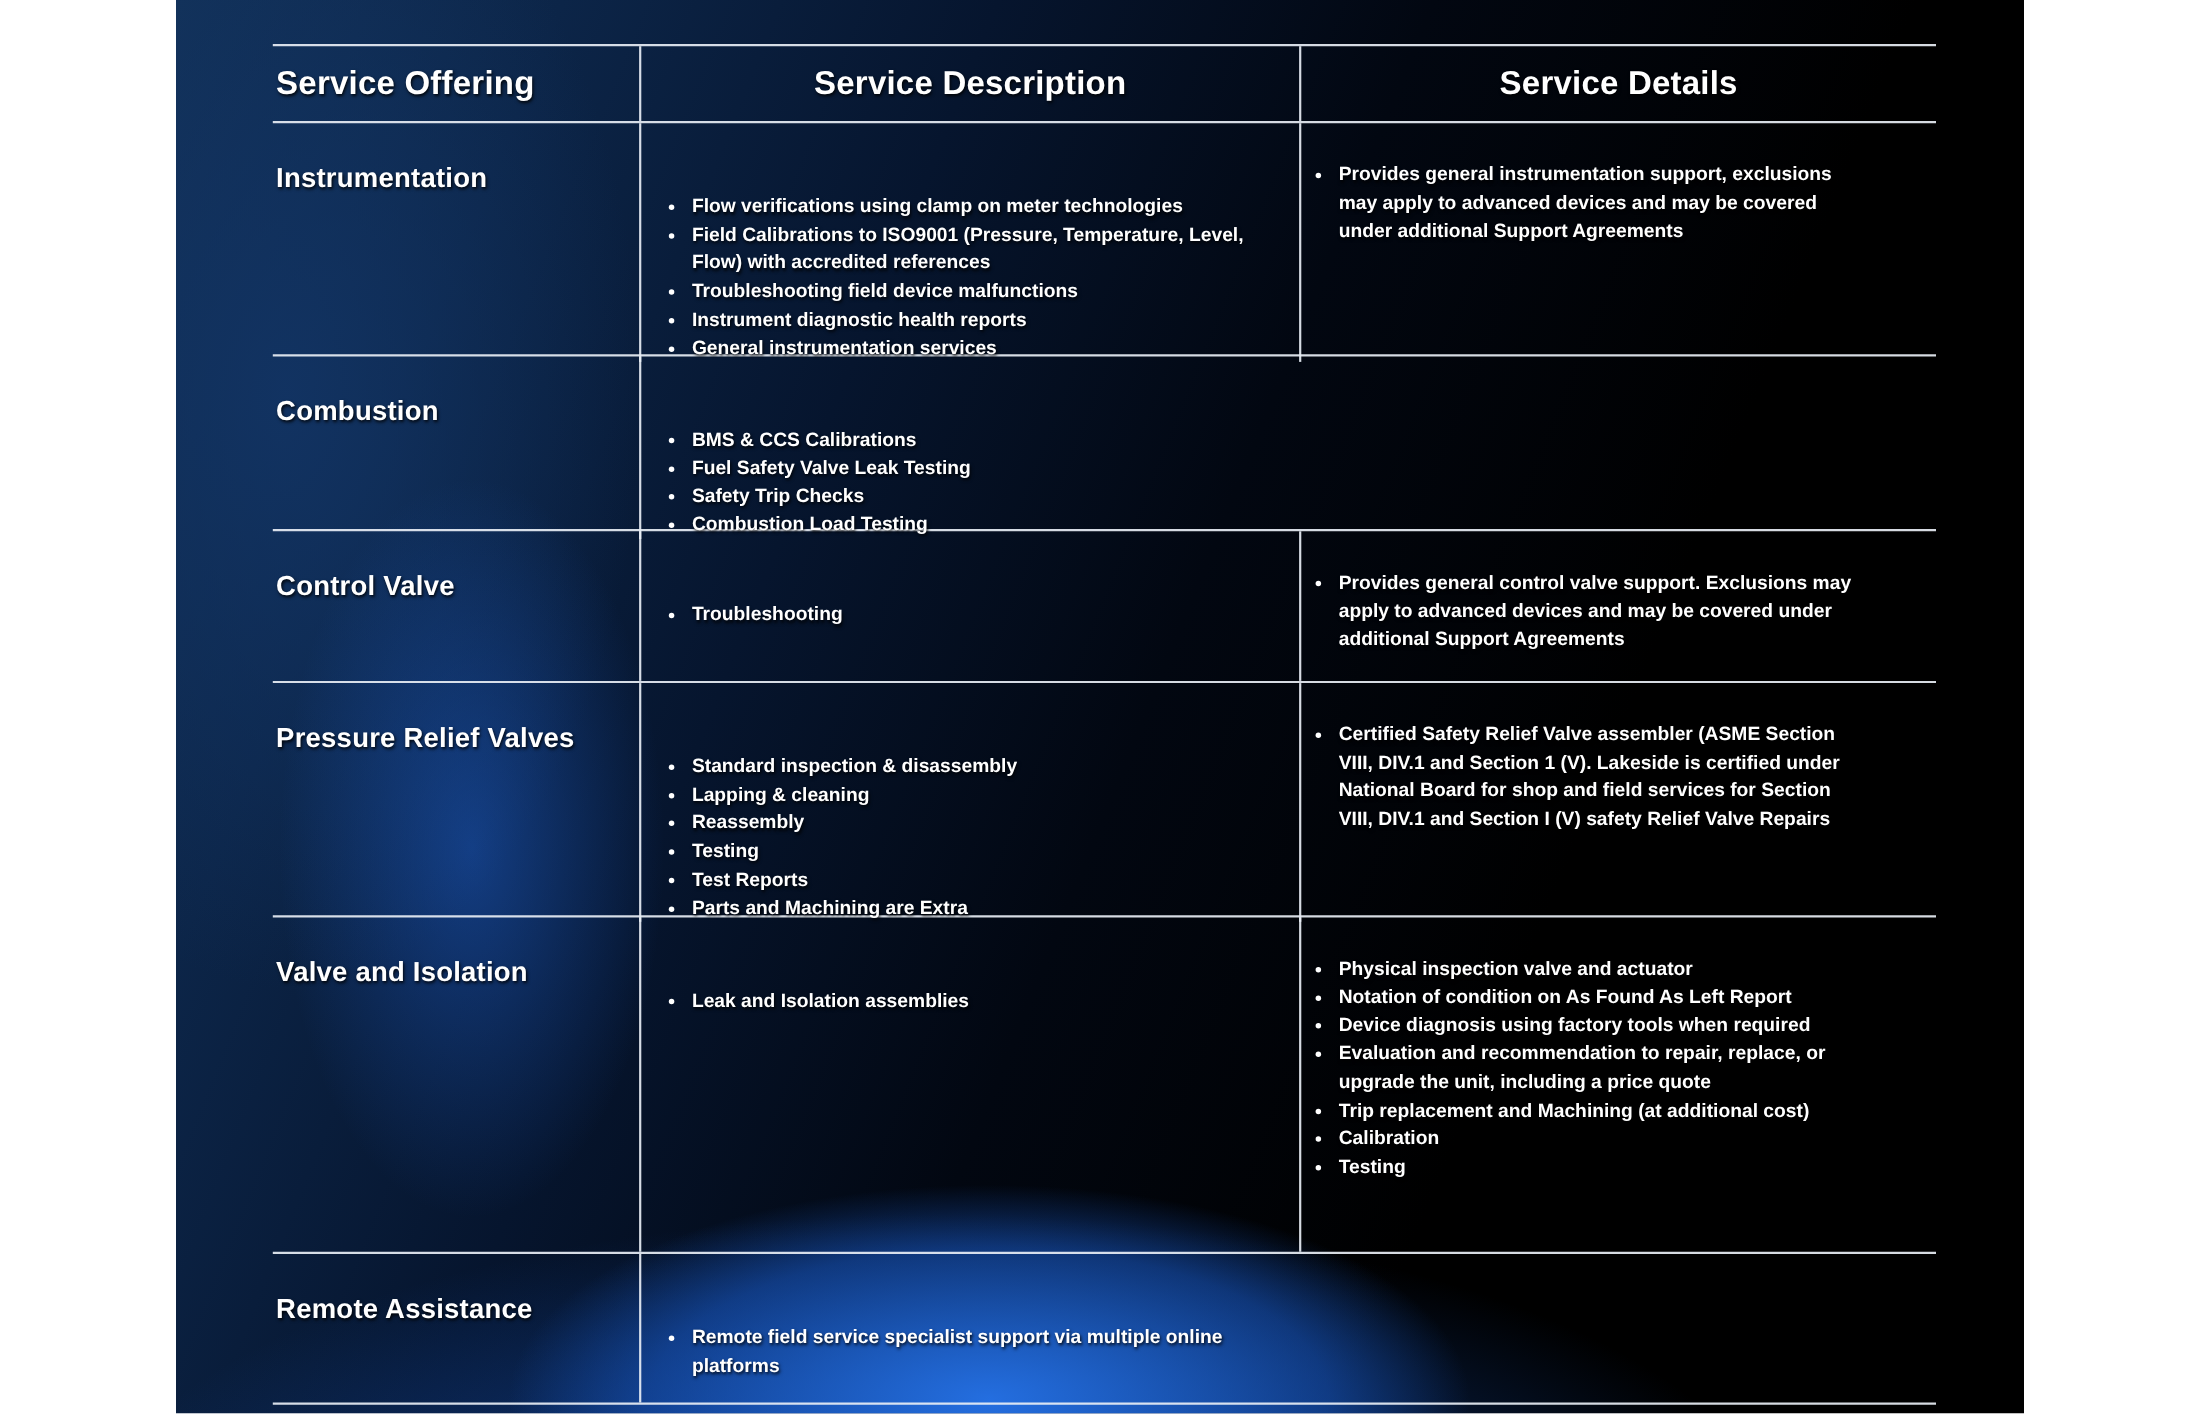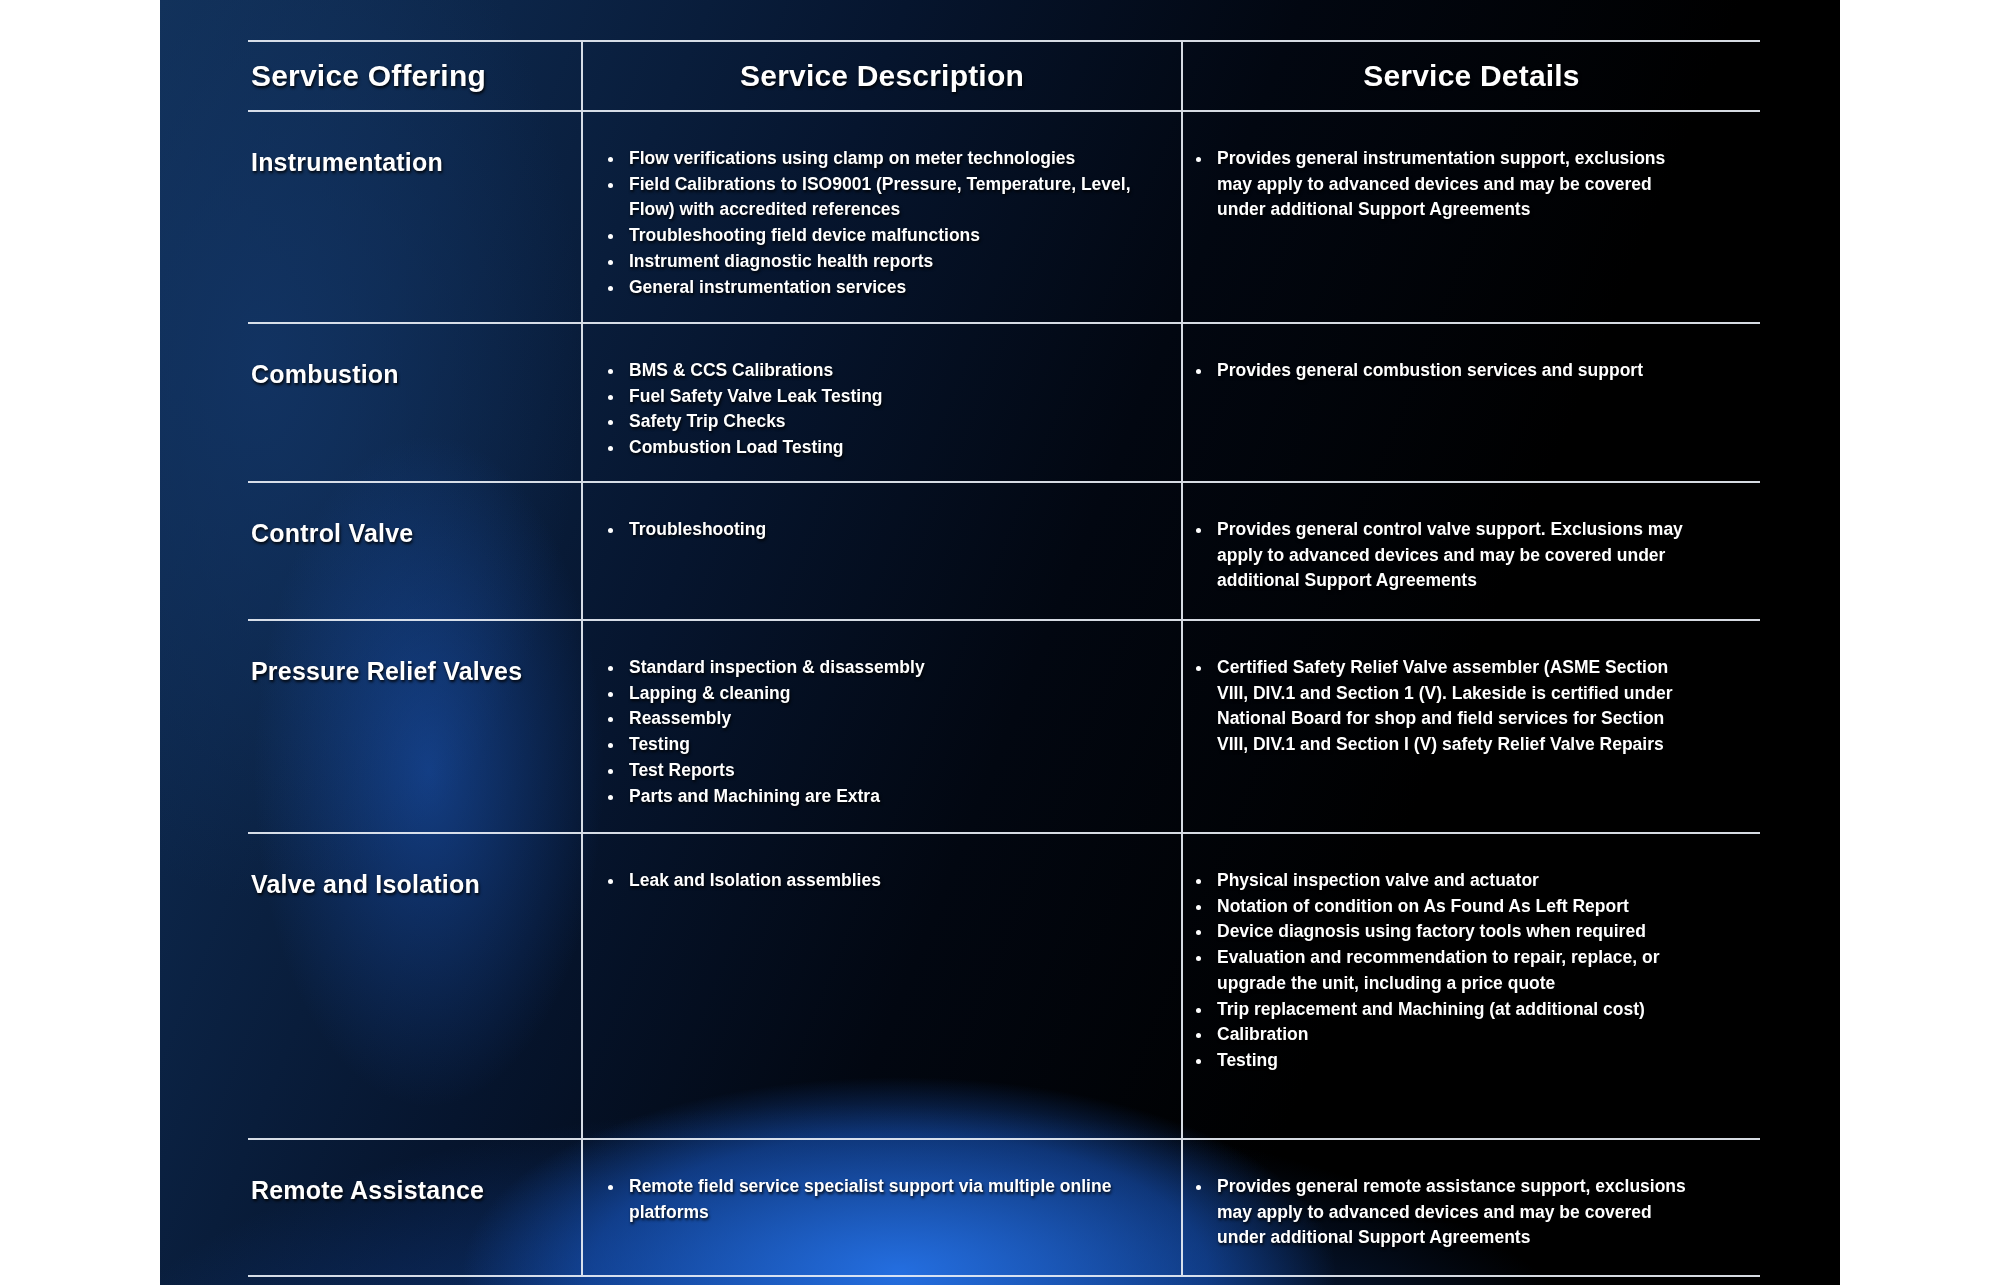--- a/index.html
+++ b/index.html
@@ -34,21 +34,21 @@
   }
   .c2,.c3{border-left:2px solid rgba(232,238,245,0.92);}
   .hcell{display:flex;align-items:center;font-size:30px;font-weight:bold;letter-spacing:0.2px;}
   .hcell.c1{padding-left:3px;}
   .hcell.c2,.hcell.c3{justify-content:center;}
   .title{font-size:25px;font-weight:bold;padding:36px 2px 0 3px;letter-spacing:0.2px;}
   .cell ul{
     margin:0;font-size:17.5px;font-weight:bold;line-height:1.47;
     list-style:disc outside;
   }
-  .c2 ul{padding:34px 26px 0 42px;}
+  .c2 ul{padding:34px 26px 0 42px;margin-top:29px;}
   .c3 ul{padding:34px 66px 0 30px;}
   .cell li{margin:0;padding-left:4px;}
 </style>
 </head>
 <body>
 
 <div class="panel">
   <div class="svc-table">
 
     <div class="row r0">
@@ -76,25 +76,20 @@
     </div>
 
     <div class="row r2">
       <div class="cell title c1">Combustion</div>
       <div class="cell c2">
           <ul>
             <li>BMS &amp; CCS Calibrations</li>
             <li>Fuel Safety Valve Leak Testing</li>
             <li>Safety Trip Checks</li>
             <li>Combustion Load Testing</li>
-          </ul>
-        </div>
-      <div class="cell c3">
-          <ul>
-            <li>Provides general combustion services and support</li>
           </ul>
         </div>
     </div>
 
     <div class="row r3">
       <div class="cell title c1">Control Valve</div>
       <div class="cell c2">
           <ul>
             <li>Troubleshooting</li>
           </ul>
@@ -145,21 +140,16 @@
         </div>
     </div>
 
     <div class="row r6">
       <div class="cell title c1">Remote Assistance</div>
       <div class="cell c2">
           <ul>
             <li>Remote field service specialist support via multiple online platforms</li>
           </ul>
         </div>
-      <div class="cell c3">
-          <ul>
-            <li>Provides general remote assistance support, exclusions may apply to advanced devices and may be covered under additional Support Agreements</li>
-          </ul>
-        </div>
     </div>
 
   </div>
 </div>
 
 </body></html>

